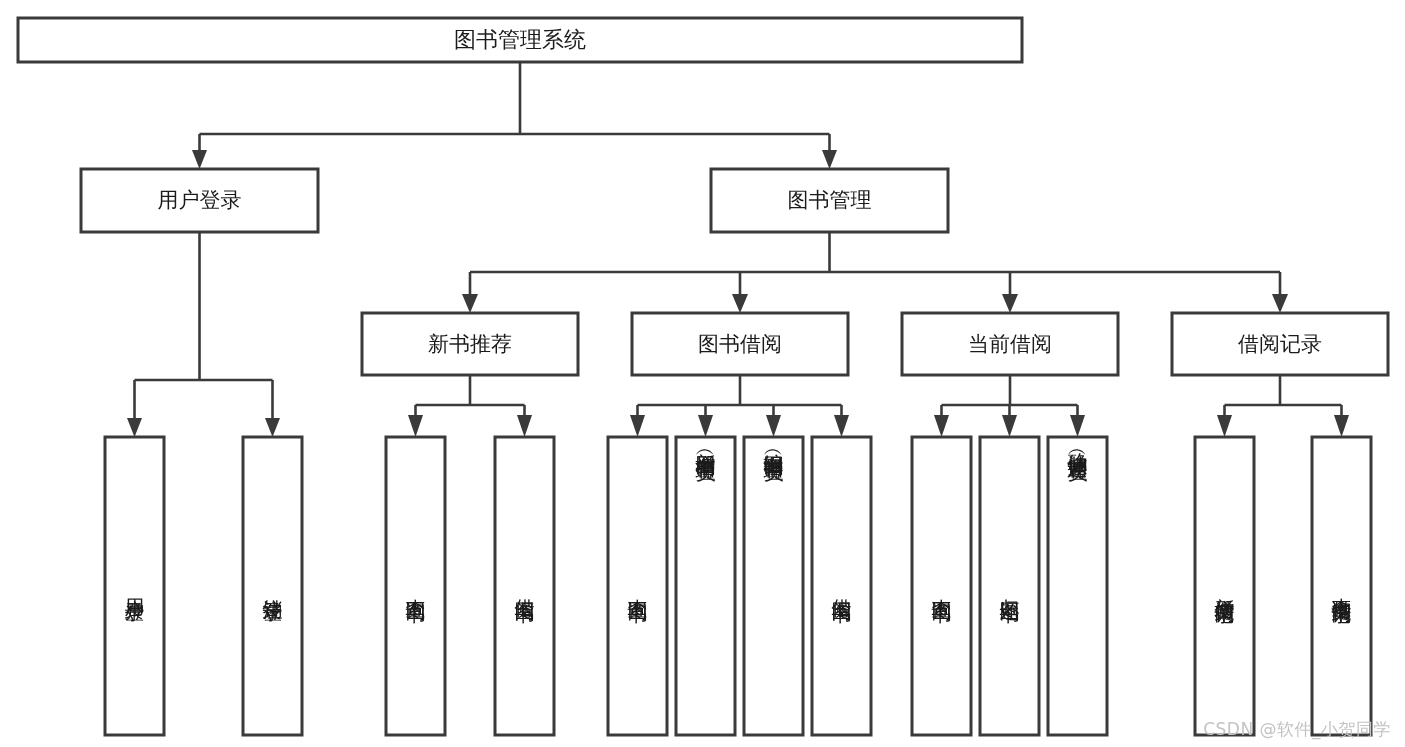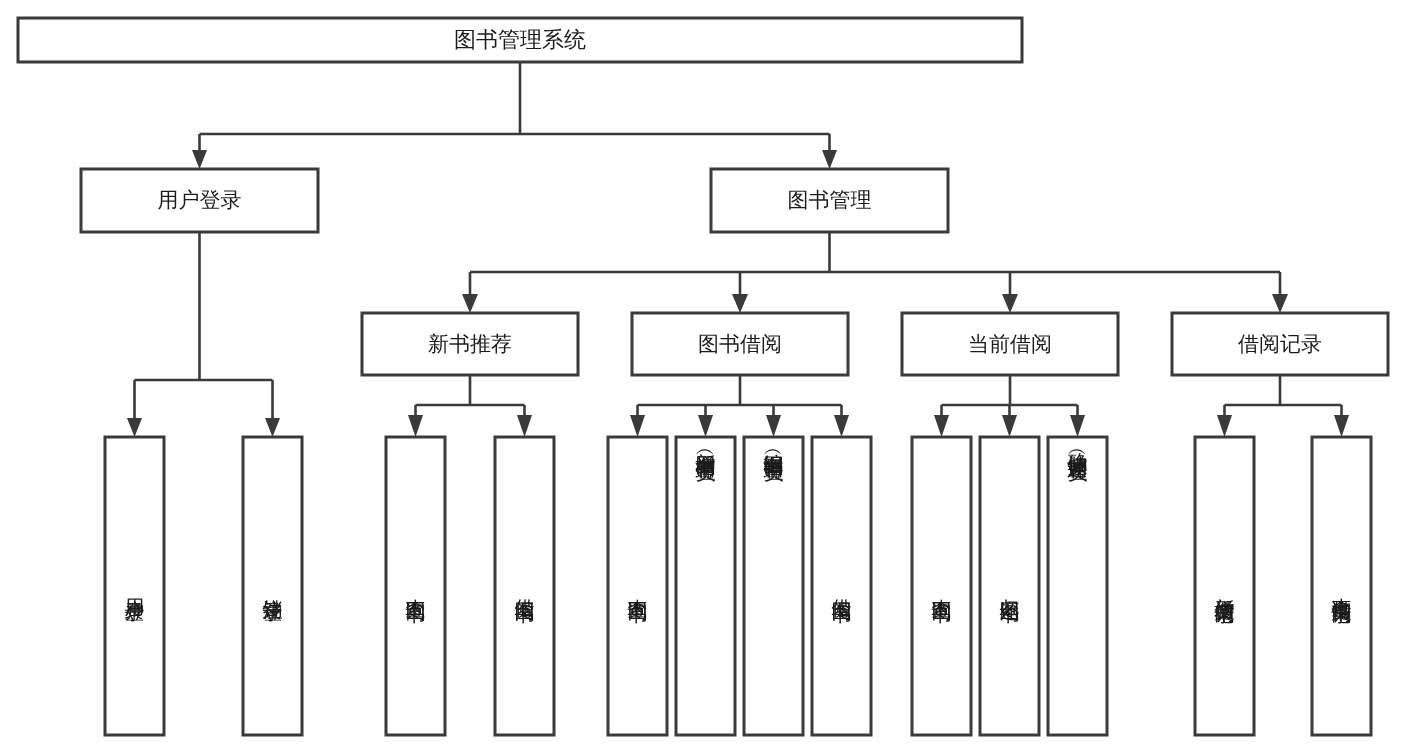--- a/index.html
+++ b/index.html
@@ -261,14 +261,15 @@
     <span class="leaf-label">确认归还（管理员）</span>
   </div>
 
   <div class="leaf-label-wrap" style="left:1195px; top:437px; width:59px; height:298px;">
     <span class="leaf-label">新增借阅记录</span>
   </div>
   <div class="leaf-label-wrap" style="left:1312px; top:437px; width:59px; height:298px;">
     <span class="leaf-label">查询借阅记录</span>
   </div>
 
+  <div class="watermark">CSDN @软件_小贺同学</div>
 
 </div>
 
 </body></html>

